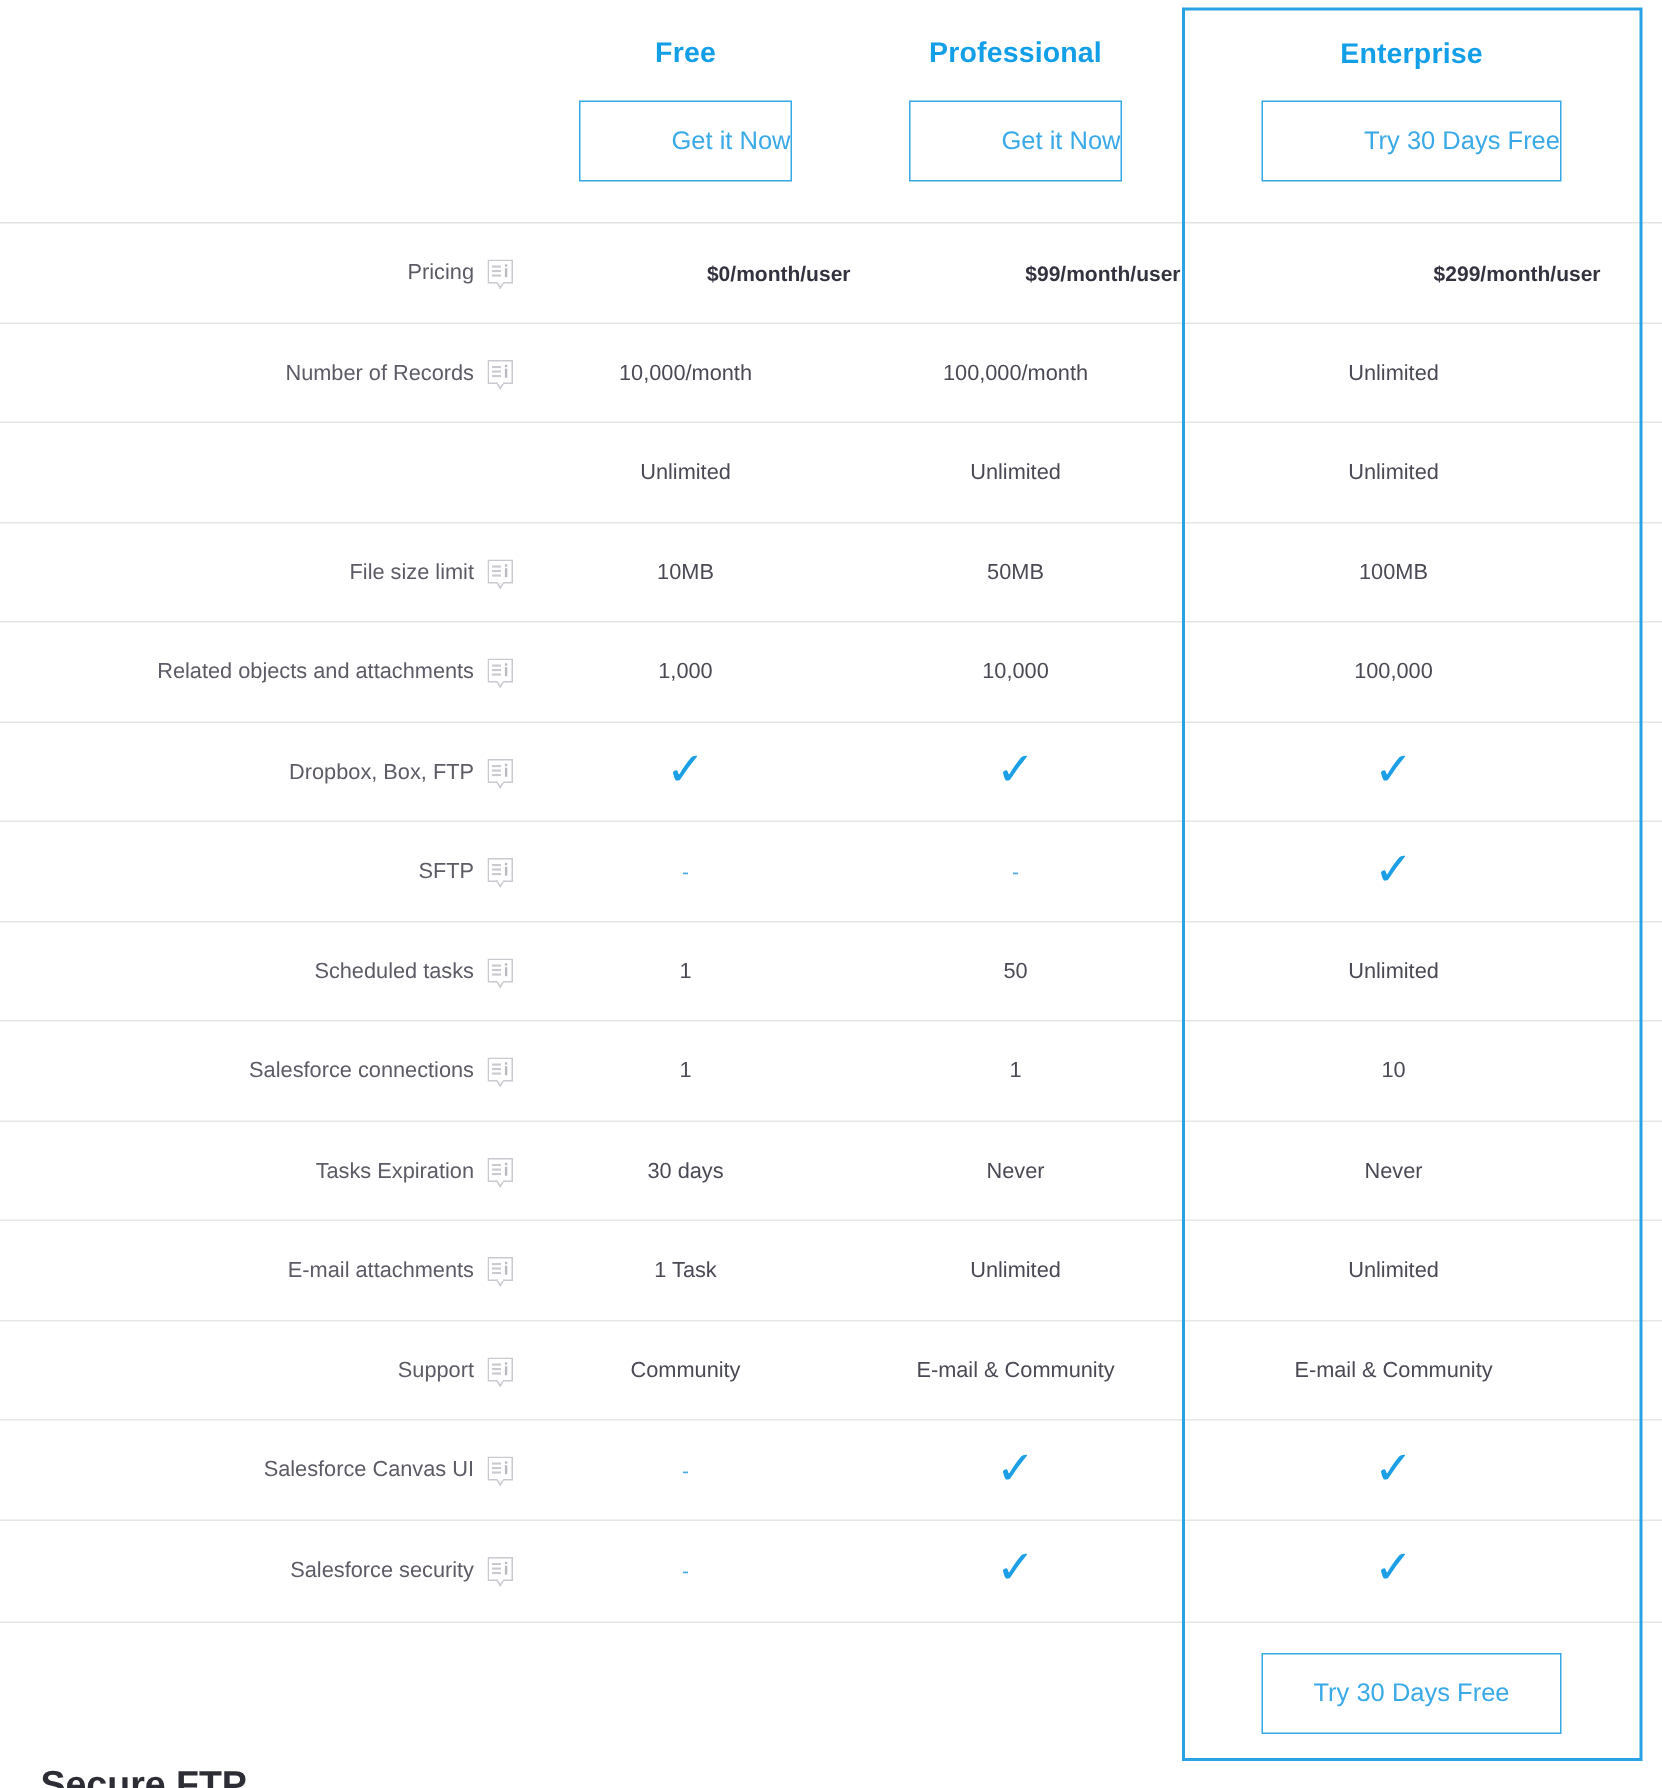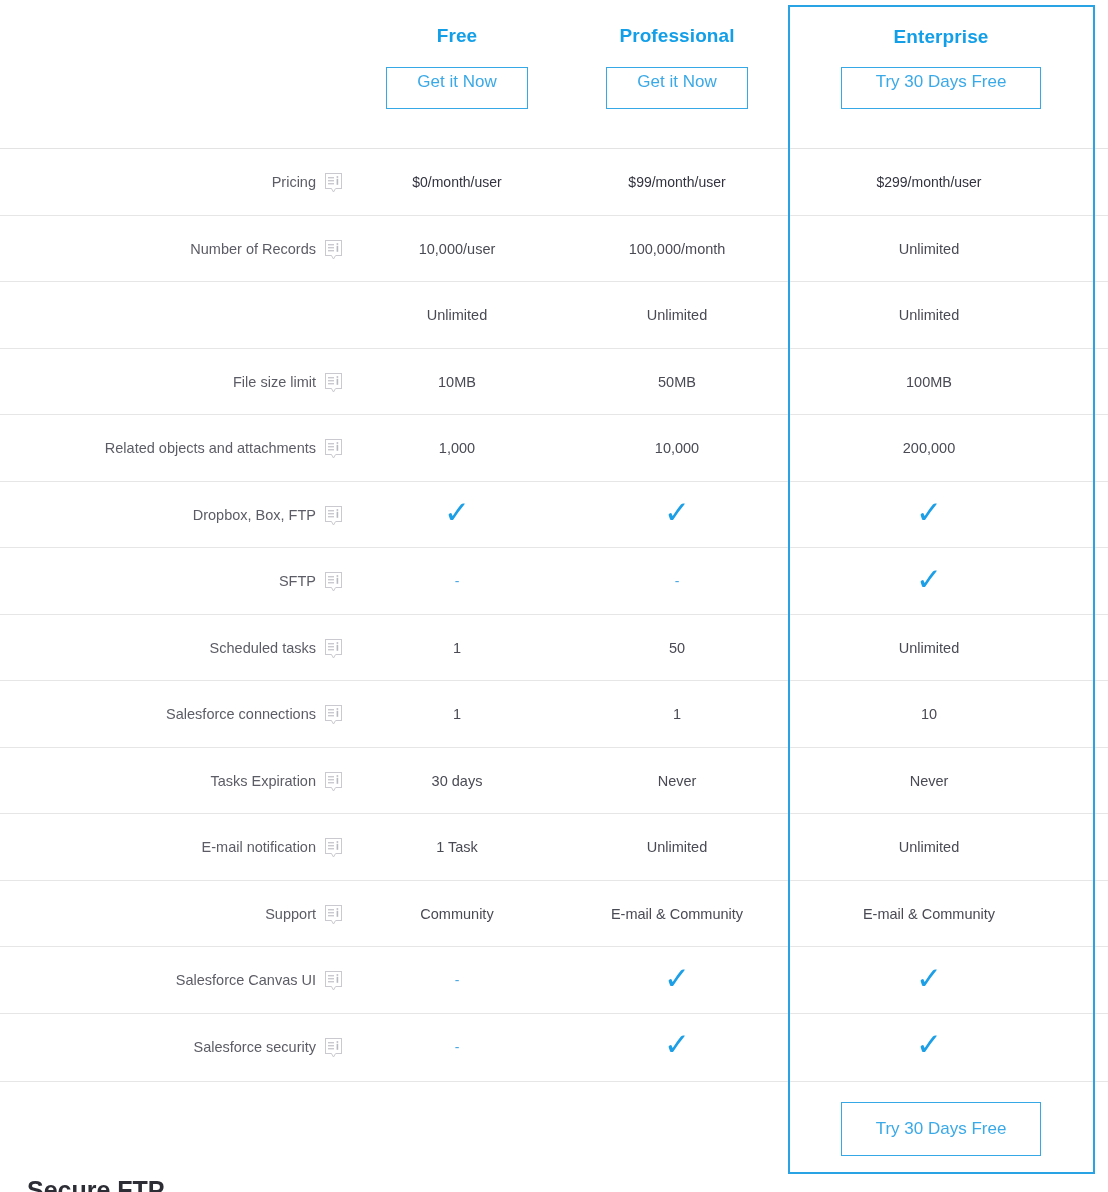--- a/index.html
+++ b/index.html
@@ -71,22 +71,23 @@
     color: #3aa9e8;
     font-size: 17px;
     line-height: 1;
     text-align: center;
     cursor: pointer;
     white-space: nowrap;
     font-family: "Liberation Sans", "DejaVu Sans", sans-serif;
   }
   .cta-top {
     margin-top: 22px;
-    padding: 5px 0 18px;
+    padding: 17px 0 18px;
     width: 142px;
+    text-align: right;
   }
   .plan-ent .cta-top { width: 200px; margin-top: 21px; }
 
   
   .rows {
     position: absolute;
     left: 0;
     top: 148px;
     width: 1108px;
   }
@@ -145,21 +146,21 @@
     align-items: center;
     justify-content: center;
     font-size: 14.5px;
     color: #4a4a55;
     line-height: 1;
   }
   .cell-free { left: 320px;  width: 220px; }
   .cell-pro  { left: 540px;  width: 220px; }
   .cell-ent  { left: 764px;  width: 276px; }
 
-  .row-pricing .cell { font-weight: normal; color: #333340; font-size: 14px; }
+  .row-pricing .cell { font-weight: bold; color: #333340; font-size: 14px; justify-content: flex-end; }
 
   .check {
     color: #1c9fe6;
     font-size: 31px;
     line-height: 1;
     font-weight: normal;
     position: relative;
     top: -2px;
   }
   .dash {
@@ -273,21 +274,21 @@
                 <rect x="3" y="7" width="6" height="1.4" fill="#c9c9cf"></rect>
                 <rect x="3" y="10" width="6" height="1.4" fill="#c9c9cf"></rect>
                 <rect x="11.6" y="3.2" width="1.6" height="1.6" fill="#b9b9c0"></rect>
                 <rect x="11.6" y="5.8" width="1.6" height="6" fill="#b9b9c0"></rect>
                 <path d="M6.4 15.5 L8.5 19 L10.6 15.5 Z" fill="#ffffff" stroke="#c9c9cf" stroke-width="1"></path>
                 <rect x="6.8" y="14.6" width="3.6" height="1.4" fill="#ffffff"></rect>
               </svg>
             </span>
           </div>
           <div class="cell cell-free">
-            <span class="val">10,000/user</span>
+            <span class="val">10,000/month</span>
           </div>
           <div class="cell cell-pro">
             <span class="val">100,000/month</span>
           </div>
           <div class="cell cell-ent">
             <span class="val">Unlimited</span>
           </div>
         </div>
       </div>
       <div class="row">
@@ -348,21 +349,21 @@
               </svg>
             </span>
           </div>
           <div class="cell cell-free">
             <span class="val">1,000</span>
           </div>
           <div class="cell cell-pro">
             <span class="val">10,000</span>
           </div>
           <div class="cell cell-ent">
-            <span class="val">200,000</span>
+            <span class="val">100,000</span>
           </div>
         </div>
       </div>
       <div class="row">
         <div class="row-inner">
           <div class="label">
             <span class="label-text">Dropbox, Box, FTP</span>
             <span class="info-icon">
               <svg viewBox="0 0 17 20" width="17" height="20" aria-hidden="true">
                 <rect x="0.5" y="0.5" width="16" height="15" fill="#ffffff" stroke="#c9c9cf" stroke-width="1"></rect>
@@ -495,21 +496,21 @@
             <span class="val">Never</span>
           </div>
           <div class="cell cell-ent">
             <span class="val">Never</span>
           </div>
         </div>
       </div>
       <div class="row">
         <div class="row-inner">
           <div class="label">
-            <span class="label-text">E-mail notification</span>
+            <span class="label-text">E-mail attachments</span>
             <span class="info-icon">
               <svg viewBox="0 0 17 20" width="17" height="20" aria-hidden="true">
                 <rect x="0.5" y="0.5" width="16" height="15" fill="#ffffff" stroke="#c9c9cf" stroke-width="1"></rect>
                 <rect x="3" y="4" width="6" height="1.4" fill="#c9c9cf"></rect>
                 <rect x="3" y="7" width="6" height="1.4" fill="#c9c9cf"></rect>
                 <rect x="3" y="10" width="6" height="1.4" fill="#c9c9cf"></rect>
                 <rect x="11.6" y="3.2" width="1.6" height="1.6" fill="#b9b9c0"></rect>
                 <rect x="11.6" y="5.8" width="1.6" height="6" fill="#b9b9c0"></rect>
                 <path d="M6.4 15.5 L8.5 19 L10.6 15.5 Z" fill="#ffffff" stroke="#c9c9cf" stroke-width="1"></path>
                 <rect x="6.8" y="14.6" width="3.6" height="1.4" fill="#ffffff"></rect>

